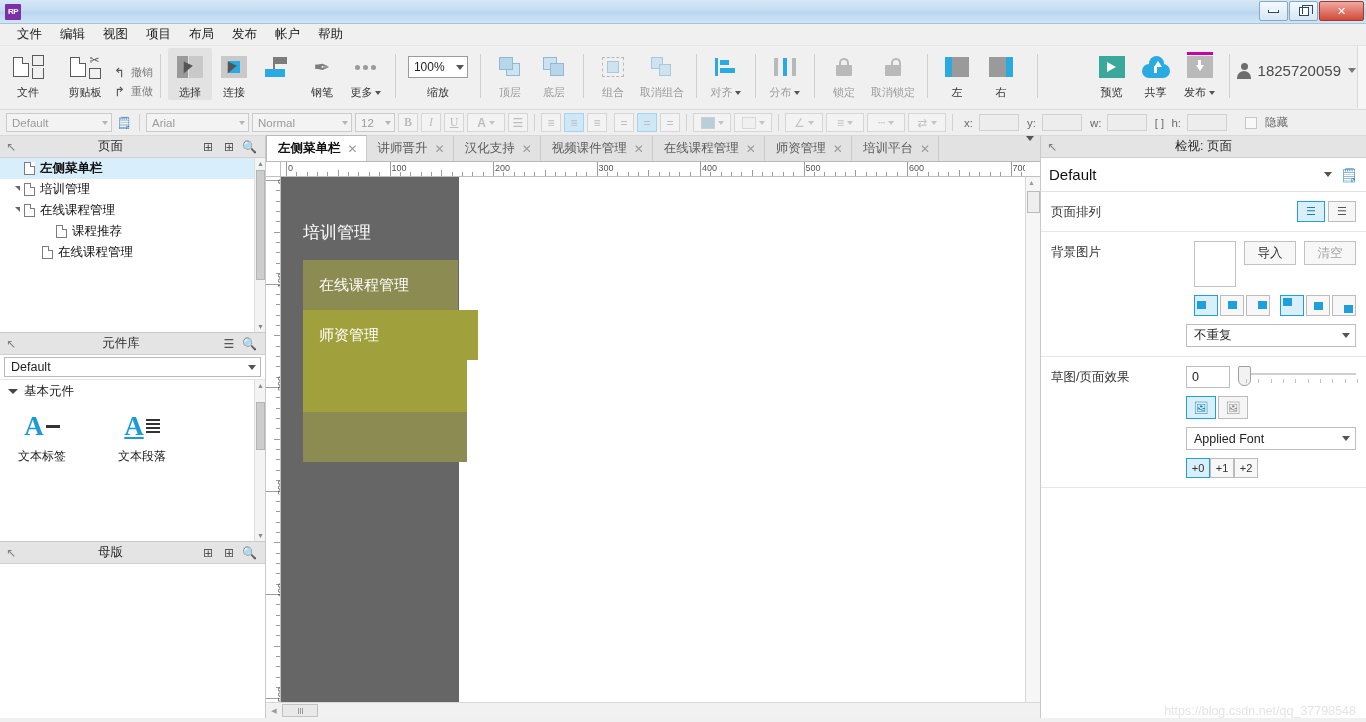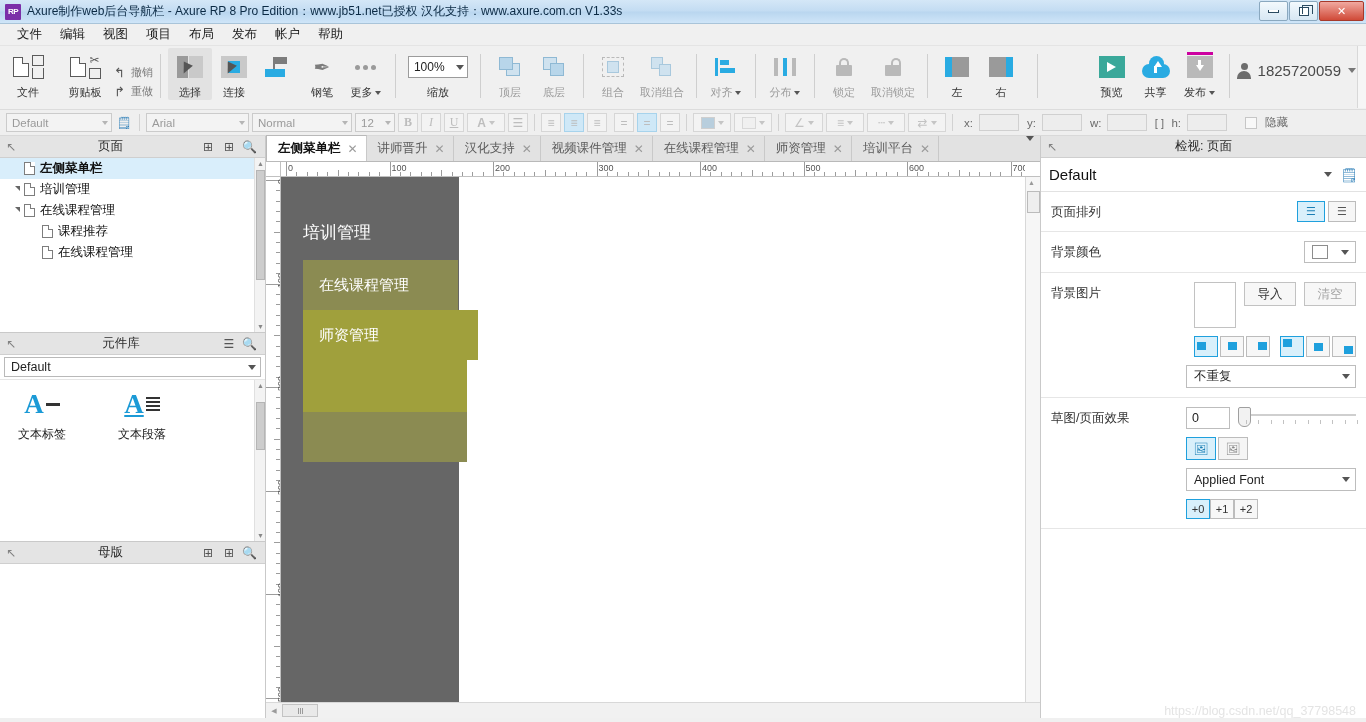--- a/index.html
+++ b/index.html
@@ -240,21 +240,20 @@
   .img-btn.on{border-color:#1fa0dd;background:#d9f0fb;}
   .pm-btn{width:24px;height:20px;border:1px solid #bcbcbc;background:#f7f7f7;font-size:11px;display:flex;align-items:center;justify-content:center;color:#333;}
   .pm-btn.on{border-color:#1fa0dd;background:#d9f0fb;}
   .right-pad{flex:1;background:#fff;}
 </style>
 </head>
 <body>
 
 <div class="titlebar">
   <div class="app-logo">RP</div>
-  <div class="title-text">Axure制作web后台导航栏 - Axure RP 8 Pro Edition：www.jb51.net已授权 汉化支持：www.axure.com.cn V1.33s</div>
   <div class="win-ctrls">
     <div class="win-btn">
         <span class="min-glyph"></span>
       </div>
     <div class="win-btn">
         <span class="max-glyph"></span>
       </div>
     <div class="win-btn close">✕</div>
   </div>
 </div>
@@ -640,21 +639,21 @@
           <span class="doc-icn"></span>
           <span>培训管理</span>
         </div>
         <div class="tree-row" style="padding-left:10px">
           <span class="tw">
               <i class="tri"></i>
             </span>
           <span class="doc-icn"></span>
           <span>在线课程管理</span>
         </div>
-        <div class="tree-row" style="padding-left:42px">
+        <div class="tree-row" style="padding-left:56px">
           <span class="doc-icn"></span>
           <span>课程推荐</span>
         </div>
         <div class="tree-row" style="padding-left:42px">
           <span class="doc-icn"></span>
           <span>在线课程管理</span>
         </div>
         <div class="vscroll">
           <div class="arw" style="top:0">▲</div>
           <div class="thumb" style="top:12px;height:110px"></div>
@@ -670,20 +669,24 @@
         <div class="ph-right">
           <div class="ph-icon">☰</div>
           <div class="ph-icon" style="color:#1f7fbf">🔍</div>
         </div>
       </div>
       <div class="lib-select">
         <span>Default</span>
         <span class="caret"></span>
       </div>
       <div class="lib-body">
+        <div class="lib-cat">
+          <span class="chev"></span>
+          <span>基本元件</span>
+        </div>
         <div class="widgets">
           <div class="widget">
             <div class="wi">
               <span class="letterA">A</span>
                 <span style="display:inline-block;width:14px;height:3px;background:#333;margin-left:2px;vertical-align:bottom"></span>
             </div>
             <div class="wl">文本标签</div>
           </div>
           <div class="widget">
             <div class="wi">
@@ -958,29 +961,20 @@
           <div class="sq-btn on">
             <span style="font-size:11px;color:#1b7fb5">☰</span>
           </div>
           <div class="sq-btn">
             <span style="font-size:11px;color:#555">☰</span>
           </div>
         </div>
       </div>
     </div>
 
-    <div class="prop-row">
-      <div class="lab">背景颜色</div>
-      <div class="ctl">
-        <div class="color-ctl">
-          <span class="sw"></span>
-          <span class="caret"></span>
-        </div>
-      </div>
-    </div>
 
     <div class="prop-row" style="min-height:120px">
       <div class="lab">背景图片</div>
       <div class="ctl" style="align-items:flex-end;gap:8px">
         <div class="row-h" style="align-items:flex-start;gap:8px">
           <div class="bigswatch"></div>
           <div class="btn">导入</div>
           <div class="btn dim">清空</div>
         </div>
         <div class="row-h" style="gap:10px">

